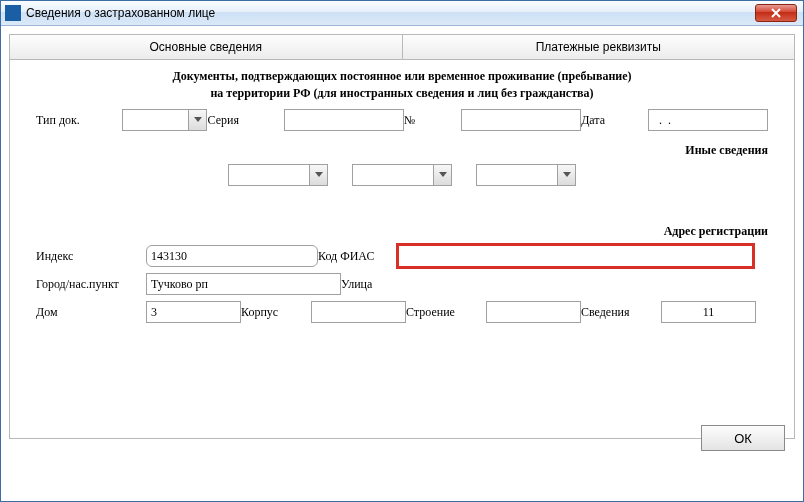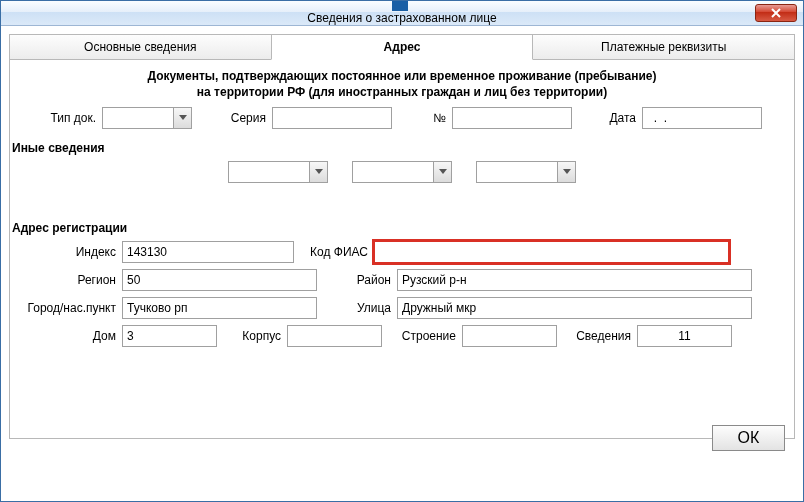--- a/index.html
+++ b/index.html
@@ -18,21 +18,20 @@
     position: relative;
   }
   .titlebar {
     height: 25px;
     background: linear-gradient(to bottom, #fafdff 0%, #e6effa 45%, #cde0f5 46%, #dbe9f8 100%);
     border-bottom: 1px solid #9db6d4;
     display: flex;
     align-items: center;
     padding: 0 4px;
     position: relative;
-    flex-direction: column;
   }
   .titlebar-icon {
     width: 16px;
     height: 16px;
     margin-right: 5px;
     background: #1a5fa5;
     display: inline-block;
   }
   .titlebar-text {
     flex: 1;
@@ -79,41 +78,41 @@
     font-weight: bold;
     border-bottom: 1px solid #fff;
     position: relative;
     z-index: 2;
   }
   .tab-body {
     border: 1px solid #b8b8b8;
     border-top: none;
     margin-top: -1px;
     height: 380px;
-    padding: 6px 2px;
+    padding: 6px 26px;
+    font-family: Liberation Serif, serif;
   }
   .heading {
     text-align: center;
     font-weight: bold;
     font-size: 12px;
     margin: 4px 0 2px 0;
   }
   .subheading {
     text-align: center;
     font-weight: bold;
     font-size: 12px;
     margin-bottom: 8px;
   }
   .row {
     display: flex;
     align-items: center;
     margin-bottom: 6px;
   }
   .lbl {
-    text-align: right;
     padding-right: 6px;
     font-size: 12px;
   }
   input.text, .select {
     height: 22px;
     border: 1px solid #a0a0a0;
     background: #fff;
     font-family: inherit;
     font-size: 12px;
     padding: 2px 4px;
@@ -131,21 +130,21 @@
     line-height:18px;
   }
   .select-btn {
     width: 18px;
     height: 100%;
     border-left: 1px solid #a0a0a0;
     background: linear-gradient(to bottom, #f7f7f7, #dcdcdc);
     display:flex; align-items:center; justify-content:center;
   }
   .section-title {
-    text-align: left;
+    text-align: right;
     font-weight: bold;
     margin: 12px 0 6px 0;
   }
   .other-row {
     display:flex;
     justify-content:center;
     gap: 24px;
     margin-bottom: 8px;
   }
   .highlight {
@@ -153,53 +152,52 @@
     outline-offset: -1px;
   }
   .footer {
     position:absolute;
     right: 18px;
     bottom: 50px;
     display:flex;
     gap: 10px;
   }
   .btn {
-    width: 73px;
+    width: 84px;
     height: 26px;
     border: 1px solid #8a8a8a;
     background: linear-gradient(to bottom, #fdfdfd, #e3e3e3);
     font-family: inherit;
-    font-size: 16px;
+    font-size: 13px;
     cursor:pointer;
   }
 </style>
 </head>
 <body>
 
 <div class="window">
   <div class="titlebar">
     <span class="titlebar-icon"></span>
     <span class="titlebar-text">Сведения о застрахованном лице</span>
     <div class="close-btn">
       <svg width="12" height="10" viewBox="0 0 12 10">
           <path d="M2 1 L10 9 M10 1 L2 9" stroke="#fff" stroke-width="2" fill="none"></path>
         </svg>
     </div>
   </div>
 
   <div class="content">
     <div class="tabs">
       <div class="tab">Основные сведения</div>
-      <div class="tab active">Адрес</div>
       <div class="tab">Платежные реквизиты</div>
     </div>
 
     <div class="tab-body">
       <div class="heading">Документы, подтверждающих постоянное или временное проживание (пребывание)</div>
-      <div class="subheading">на территории РФ (для иностранных граждан и лиц без территории)</div>
+      <div class="subheading">на территории РФ (для иностранных сведения и лиц без гражданства)</div>
 
       <div class="row">
         <div class="lbl" style="width:90px">Тип док.</div>
         <div class="select" style="width:90px">
           <div class="select-val"></div>
           <div class="select-btn">
               <svg width="8" height="6">
                 <path d="M0 0 L8 0 L4 5 Z" fill="#555"></path>
               </svg>
             </div>
@@ -238,37 +236,30 @@
               </svg>
             </div>
         </div>
       </div>
 
       <div style="height:18px"></div>
       <div class="section-title">Адрес регистрации</div>
 
       <div class="row">
         <div class="lbl" style="width:110px">Индекс</div>
-        <input class="text" style="width: 172px;" value="143130">
+        <input class="text" style="width: 172px; border-radius: 6px;" value="143130">
         <div class="lbl" style="width:80px">Код ФИАС</div>
         <input class="text highlight" style="width: 355px;" value="">
       </div>
 
-      <div class="row">
-        <div class="lbl" style="width:110px">Регион</div>
-        <input class="text" style="width: 195px;" value="50">
-        <div class="lbl" style="width:80px">Район</div>
-        <input class="text" style="width: 355px;" value="Рузский р-н">
-      </div>
 
       <div class="row">
         <div class="lbl" style="width:110px">Город/нас.пункт</div>
         <input class="text" style="width: 195px;" value="Тучково рп">
         <div class="lbl" style="width:80px">Улица</div>
-        <input class="text" style="width: 355px;" value="Дружный мкр">
       </div>
 
       <div class="row">
         <div class="lbl" style="width:110px">Дом</div>
         <input class="text" style="width: 95px;" value="3">
         <div class="lbl" style="width:70px">Корпус</div>
         <input class="text" style="width: 95px;" value="">
         <div class="lbl" style="width:80px">Строение</div>
         <input class="text" style="width: 95px;" value="">
         <div class="lbl" style="width:80px">Сведения</div>

